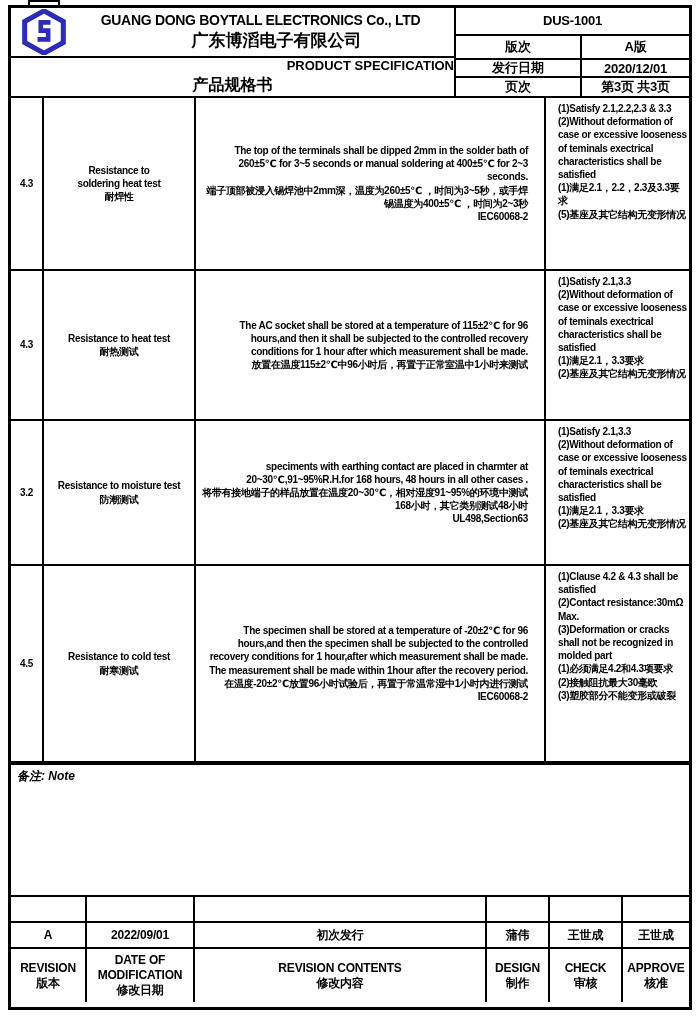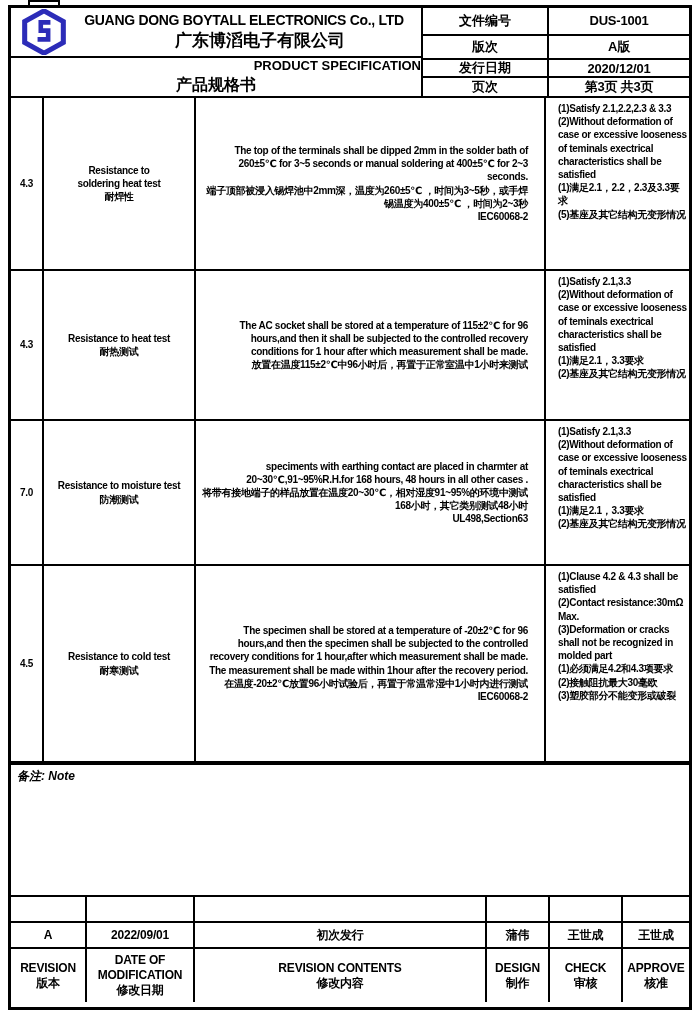--- a/index.html
+++ b/index.html
@@ -20,21 +20,21 @@
   .corner-tab {
     position: absolute;
     left: 28px; top: 0;
     width: 32px; height: 8px;
     border: 2px solid #000;
     border-bottom: none;
     background: #fff;
   }
   
   .hdr { display: flex; height: 90px; border-bottom: 2px solid #000; }
-  .hdr-left { width: 412px; border-right: 2px solid #000; display: flex; flex-direction: column; }
+  .hdr-left { width: 445px; border-right: 2px solid #000; display: flex; flex-direction: column; }
   .hdr-company { height: 52px; border-bottom: 2px solid #000; display: flex; align-items: center; }
   .logo-wrap { margin-left: 10px; width: 46px; height: 46px; display: flex; align-items: center; }
   .company-names { flex: 1; text-align: center; line-height: 1.35; }
   .company-en { font-size: 14px; letter-spacing: -0.3px; }
   .company-cn { font-size: 17px; padding-left: 32px; }
   .hdr-spec { flex: 1; display: flex; flex-direction: column; justify-content: center; text-align: center; line-height: 1.3; }
   .spec-en { font-size: 13px; text-align: right; }
   .spec-cn { font-size: 16px; }
   .hdr-right { flex: 1; display: flex; flex-direction: column; }
   .hdr-row { display: flex; border-bottom: 2px solid #000; align-items: stretch; }
@@ -81,21 +81,20 @@
           <div class="company-cn">广东博滔电子有限公司</div>
         </div>
       </div>
       <div class="hdr-spec">
         <div class="spec-en">PRODUCT SPECIFICATION</div>
         <div class="spec-cn">产品规格书</div>
       </div>
     </div>
     <div class="hdr-right">
       <div class="hdr-row hr-1">
-        <div class="lbl">文件编号</div>
         <div class="val">DUS-1001</div>
       </div>
       <div class="hdr-row hr-2">
         <div class="lbl">版次</div>
         <div class="val">A版</div>
       </div>
       <div class="hdr-row hr-3">
         <div class="lbl">发行日期</div>
         <div class="val">2020/12/01</div>
       </div>
@@ -132,21 +131,21 @@
       <td class="c-name">Resistance to heat test
 耐热测试</td>
       <td class="c-desc">The AC socket shall be stored at a temperature of 115±2℃ for 96 hours,and then it shall be subjected to the controlled recovery conditions for 1 hour after which measurement shall be made.
 放置在温度115±2℃中96小时后，再置于正常室温中1小时来测试</td>
       <td class="c-crit">(1)Satisfy 2.1,3.3
 (2)Without deformation of case or excessive looseness of teminals exectrical characteristics shall be satisfied
 (1)满足2.1，3.3要求
 (2)基座及其它结构无变形情况</td>
     </tr>
     <tr style="height:145px">
-      <td class="c-no">7.0</td>
+      <td class="c-no">3.2</td>
       <td class="c-name">Resistance to moisture test
 防潮测试</td>
       <td class="c-desc">speciments with earthing contact are placed in charmter at 20~30℃,91~95%R.H.for 168 hours, 48 hours in all other cases .
 将带有接地端子的样品放置在温度20~30℃，相对湿度91~95%的环境中测试168小时，其它类别测试48小时
 UL498,Section63</td>
       <td class="c-crit">(1)Satisfy 2.1,3.3
 (2)Without deformation of case or excessive looseness of teminals exectrical characteristics shall be satisfied
 (1)满足2.1，3.3要求
 (2)基座及其它结构无变形情况</td>
     </tr>

